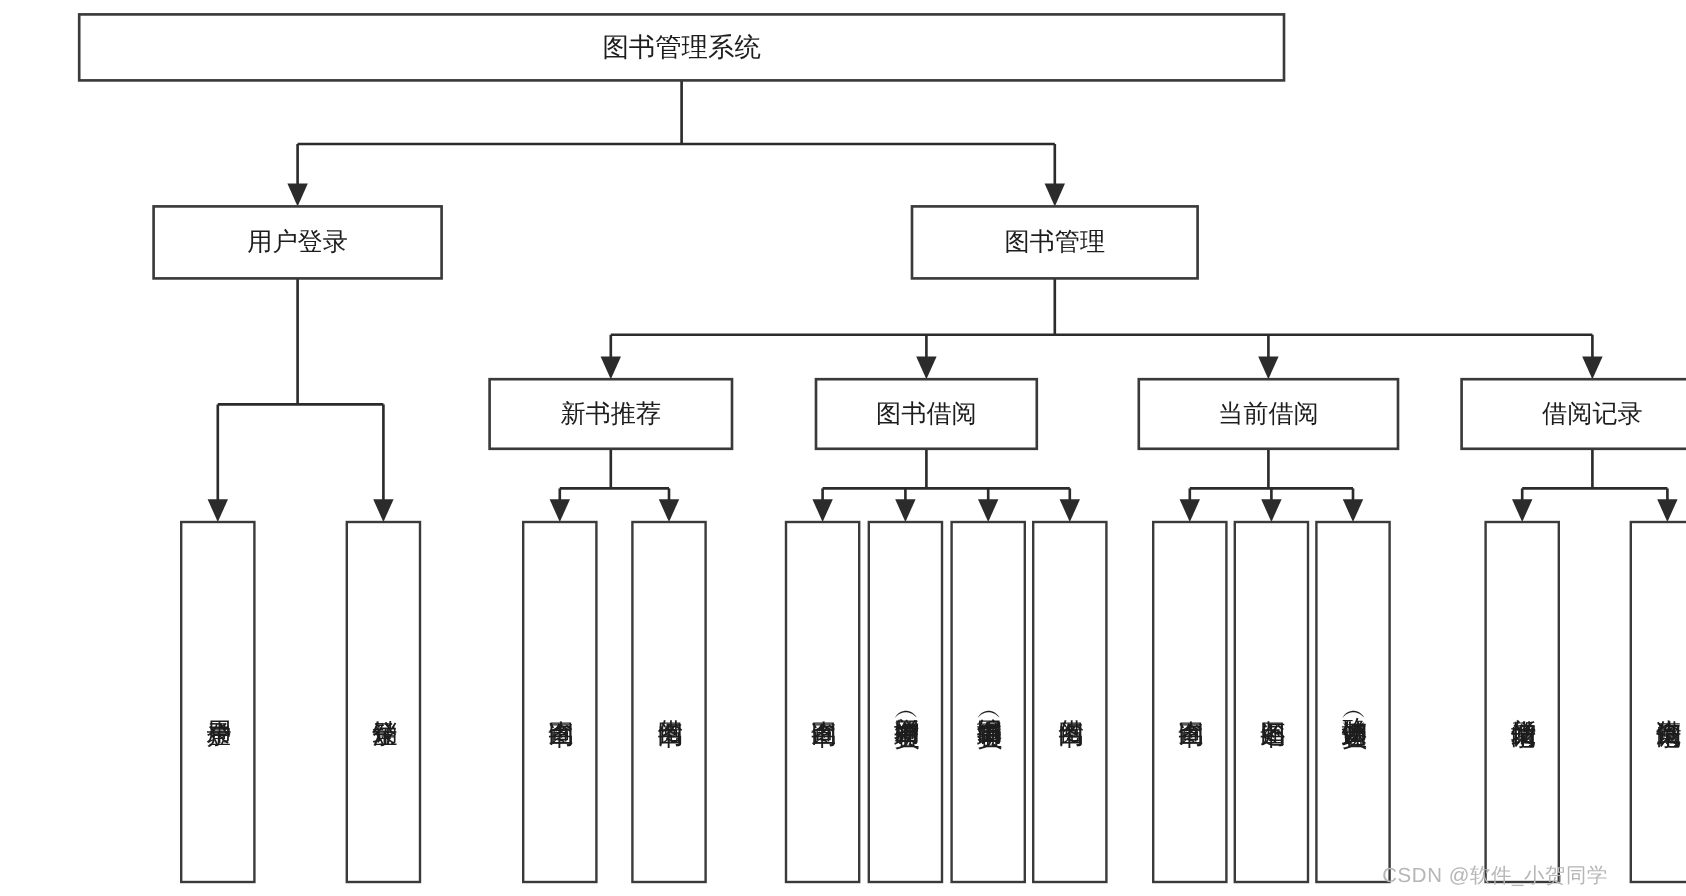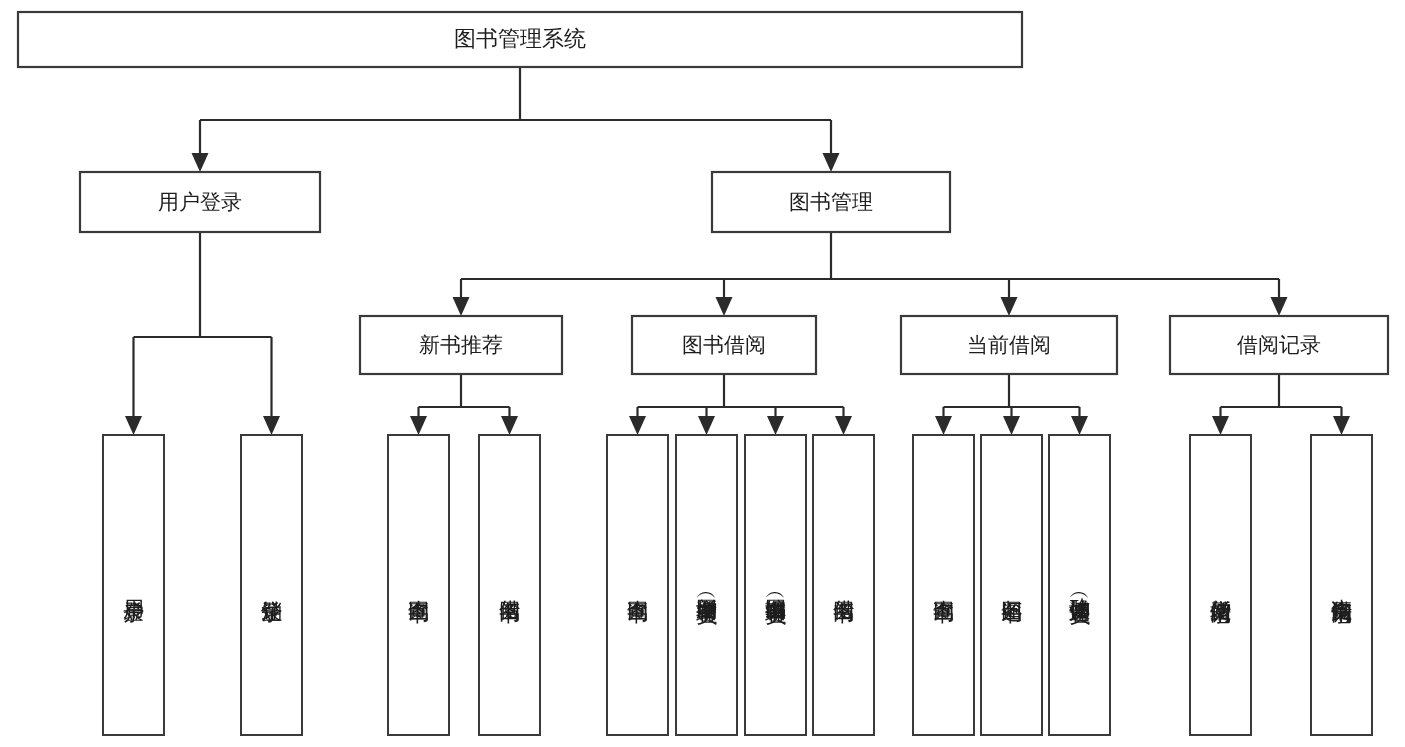--- a/index.html
+++ b/index.html
@@ -11,20 +11,21 @@
     width: 1405px;
     height: 747px;
     font-family: "Liberation Sans", "DejaVu Sans", sans-serif;
     overflow: hidden;
   }
   #diagram-root {
     position: relative;
     width: 1300px;
     height: 747px;
     background: #ffffff;
+    margin-left: 48px;
   }
   svg#tree-svg {
     position: absolute;
     left: 0;
     top: 0;
     width: 1405px;
     height: 747px;
   }
   .node-box {
     fill: #ffffff;
@@ -189,14 +190,15 @@
       <div class="leaf-label" style="left: 676px; top: 435px; width: 61px; height: 300px;">新增图书（管理员）</div>
       <div class="leaf-label" style="left: 745px; top: 435px; width: 61px; height: 300px;">编辑图书（管理员）</div>
       <div class="leaf-label" style="left: 813px; top: 435px; width: 61px; height: 300px;">借阅图书</div>
       <div class="leaf-label" style="left: 913px; top: 435px; width: 61px; height: 300px;">查询图书</div>
       <div class="leaf-label" style="left: 981px; top: 435px; width: 61px; height: 300px;">归还图书</div>
       <div class="leaf-label" style="left: 1049px; top: 435px; width: 61px; height: 300px;">确认归还（管理员）</div>
       <div class="leaf-label" style="left: 1190px; top: 435px; width: 61px; height: 300px;">新增借阅记录</div>
       <div class="leaf-label" style="left: 1311px; top: 435px; width: 61px; height: 300px;">查询借阅记录</div>
     </div>
 
+  <div class="watermark">CSDN @软件_小贺同学</div>
 
 </div>
 
 </body></html>

